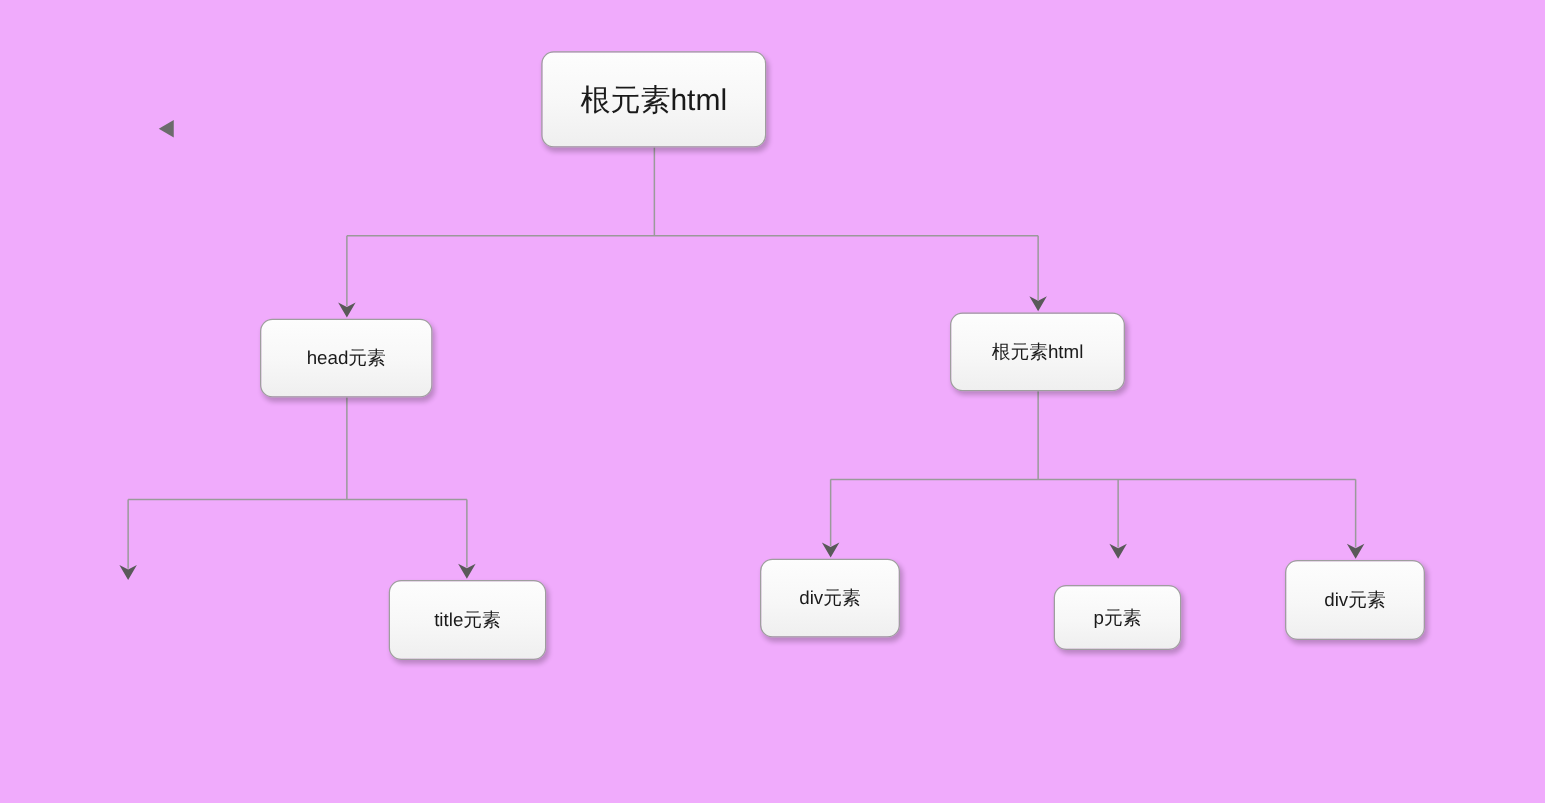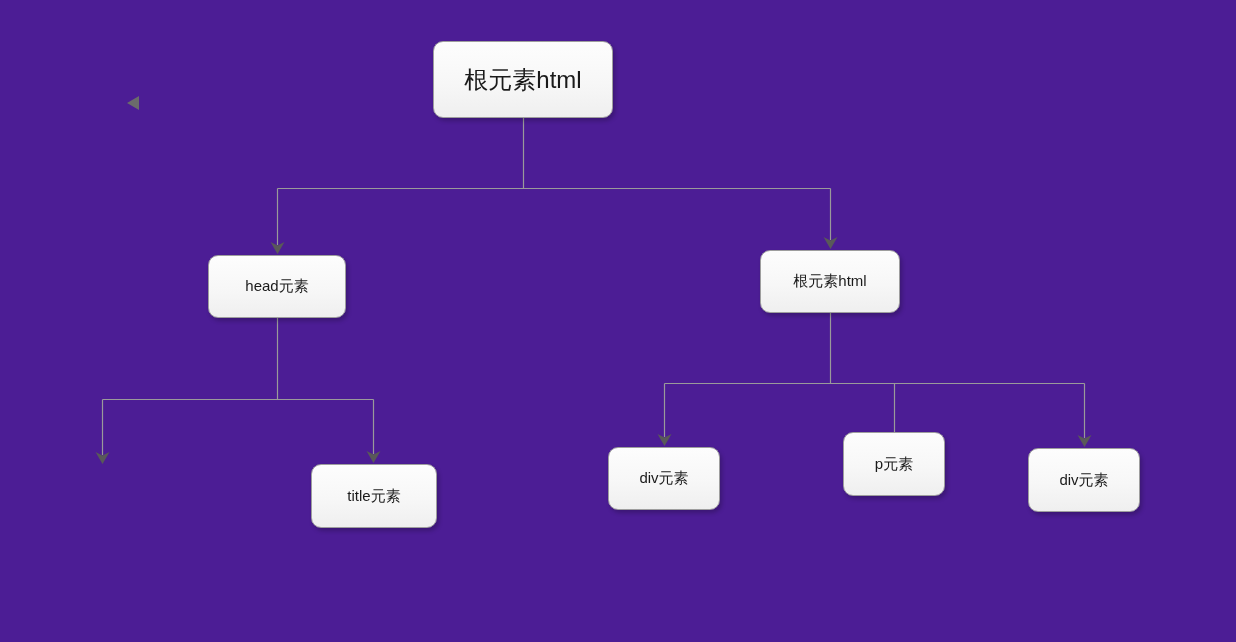--- a/index.html
+++ b/index.html
@@ -5,21 +5,21 @@
   html, body {
     margin: 0;
     padding: 0;
     background: #ffffff;
     font-family: "Liberation Sans", "DejaVu Sans", sans-serif;
   }
   .canvas {
     position: relative;
     width: 1236px;
     height: 642px;
-    background: #4c1d95;
+    background: #f0abfc;
     overflow: hidden;
   }
   .connectors {
     position: absolute;
     left: 0; top: 0;
     width: 1236px;
     height: 642px;
     pointer-events: none;
   }
   .node {
@@ -37,21 +37,21 @@
     white-space: nowrap;
   }
   .node.root { font-size: 24px; }
 
   .node.root  { left: 433px;  top: 41px;  width: 180px; height: 77px; }
   .node.head  { left: 208px;  top: 255px; width: 138px; height: 63px; }
   .node.bodyn { left: 760px;  top: 250px; width: 140px; height: 63px; }
   .node.meta  { left: 33px;   top: 465px; width: 139px; height: 65px; }
   .node.title { left: 311px;  top: 464px; width: 126px; height: 64px; }
   .node.div1  { left: 608px;  top: 447px; width: 112px; height: 63px; }
-  .node.pnode { left: 843px;  top: 432px; width: 102px; height: 64px; }
+  .node.pnode { left: 843px;  top: 468px; width: 102px; height: 52px; }
   .node.div2  { left: 1028px; top: 448px; width: 112px; height: 64px; }
 
   .back-arrow {
     position: absolute;
     left: 127px;
     top: 96px;
     width: 0;
     height: 0;
     border-top: 7px solid transparent;
     border-bottom: 7px solid transparent;

